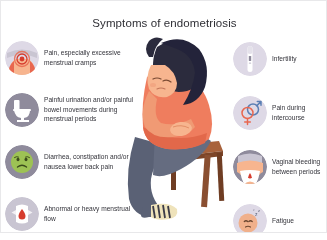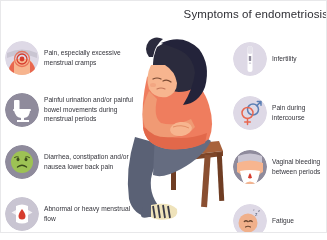--- a/index.html
+++ b/index.html
@@ -14,24 +14,24 @@
     position: relative;
     width: 327px;
     height: 233px;
     background: #ffffff;
     border: 1px solid #e8e8ea;
     box-sizing: border-box;
     overflow: hidden;
   }
   #title {
     position: absolute;
-    top: 7px;
+    top: 16px;
     left: 0;
     width: 327px;
-    text-align: right;
+    text-align: center;
     font-size: 11.5px;
     color: #2f2f35;
     letter-spacing: 0.1px;
   }
 
   
   .col {
     position: absolute;
     top: 33px;
     width: 132px;

